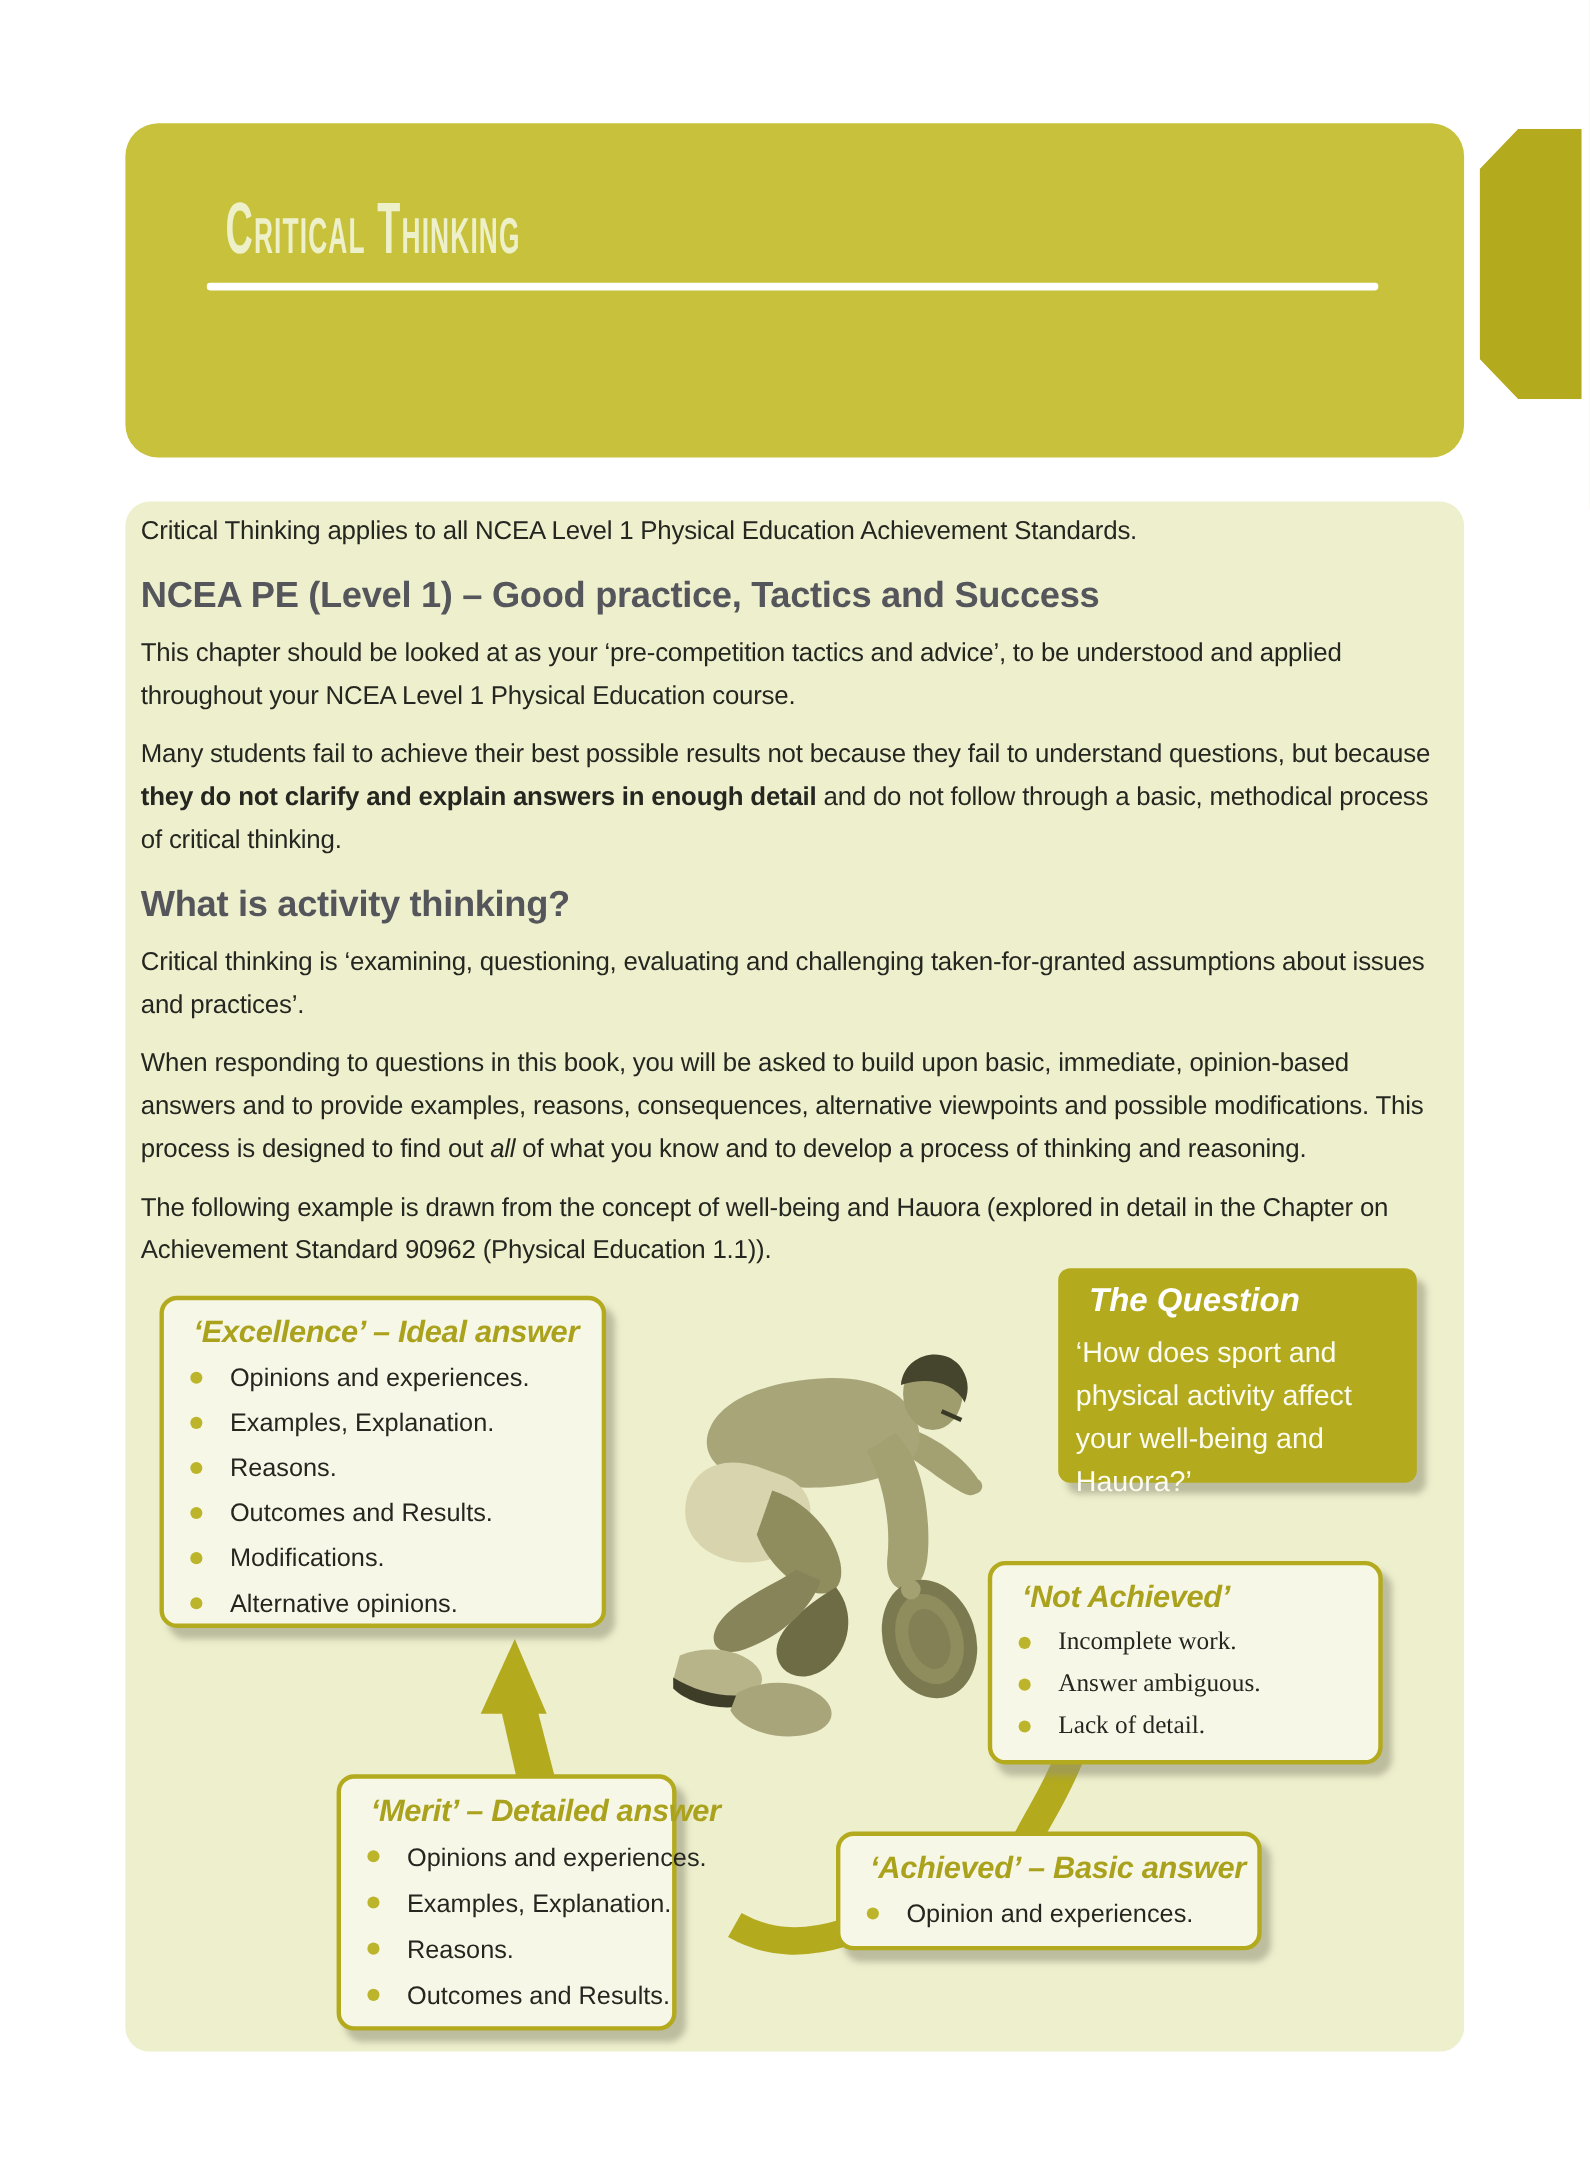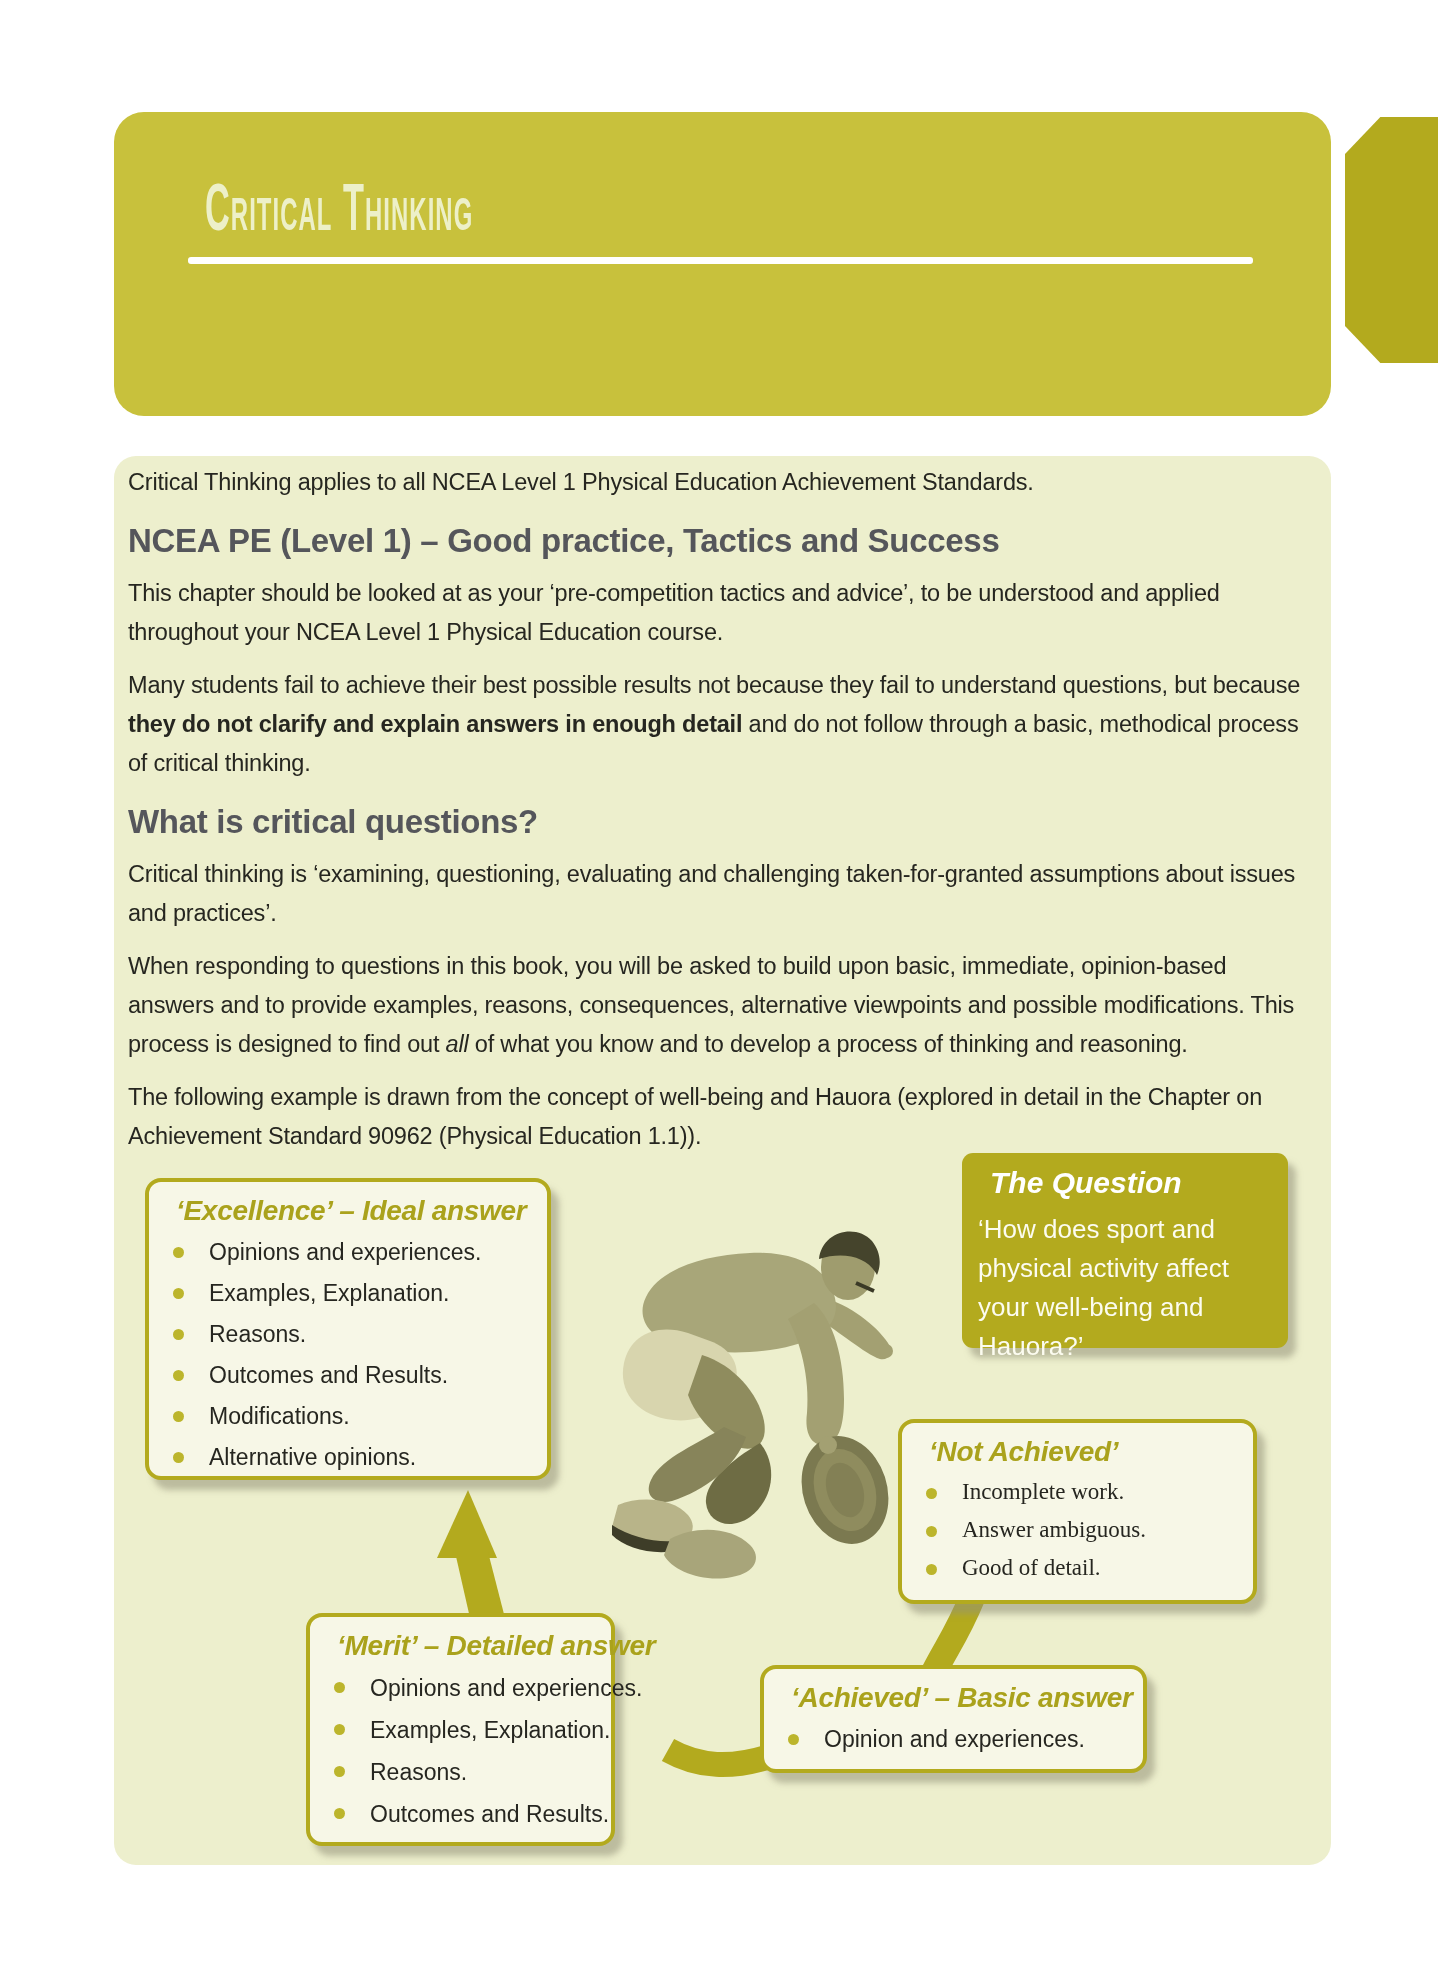--- a/index.html
+++ b/index.html
@@ -106,21 +106,21 @@
   <div class="title-underline"></div>
 </div>
 <div class="corner-tab"></div>
 
 <div class="panel">
   <div class="text-col">
     <p>Critical Thinking applies to all NCEA Level 1 Physical Education Achievement Standards.</p>
     <h2>NCEA PE (Level 1) – Good practice, Tactics and Success</h2>
     <p>This chapter should be looked at as your ‘pre-competition tactics and advice’, to be understood and applied throughout your NCEA Level 1 Physical Education course.</p>
     <p><span>Many students fail to achieve their best possible results not because they fail to understand questions, but because </span><strong>they do not clarify and explain answers in enough detail</strong><span> and do not follow through a basic, methodical process of critical thinking.</span></p>
-    <h2>What is critical questions?</h2>
+    <h2>What is activity thinking?</h2>
     <p>Critical thinking is ‘examining, questioning, evaluating and challenging taken-for-granted assumptions about issues and practices’.</p>
     <p><span>When responding to questions in this book, you will be asked to build upon basic, immediate, opinion-based answers and to provide examples, reasons, consequences, alternative viewpoints and possible modifications. This process is designed to find out </span><em>all</em><span> of what you know and to develop a process of thinking and reasoning.</span></p>
     <p>The following example is drawn from the concept of well-being and Hauora (explored in detail in the Chapter on Achievement Standard 90962 (Physical Education 1.1)).</p>
   </div>
 </div>
 
 <svg class="diagram-layer" viewBox="0 0 1445 1978">
 
   <path d="M 668 1750 C 700 1768, 732 1768, 768 1757" stroke="#b3aa1e" stroke-width="25" fill="none"></path>
 
@@ -178,21 +178,21 @@
 <div class="box-question">
   <div class="question-title">The Question</div>
   <div class="question-body">‘How does sport and physical activity affect your well-being and Hauora?’</div>
 </div>
 
 <div class="callout box-not-achieved">
   <div class="callout-title">‘Not Achieved’</div>
   <ul>
     <li><span class="dot"></span><span>Incomplete work.</span></li>
     <li><span class="dot"></span><span>Answer ambiguous.</span></li>
-    <li><span class="dot"></span><span>Good of detail.</span></li>
+    <li><span class="dot"></span><span>Lack of detail.</span></li>
   </ul>
 </div>
 
 <div class="callout box-merit">
   <div class="callout-title">‘Merit’ – Detailed answer</div>
   <ul>
     <li><span class="dot"></span><span>Opinions and experiences.</span></li>
     <li><span class="dot"></span><span>Examples, Explanation.</span></li>
     <li><span class="dot"></span><span>Reasons.</span></li>
     <li><span class="dot"></span><span>Outcomes and Results.</span></li>

